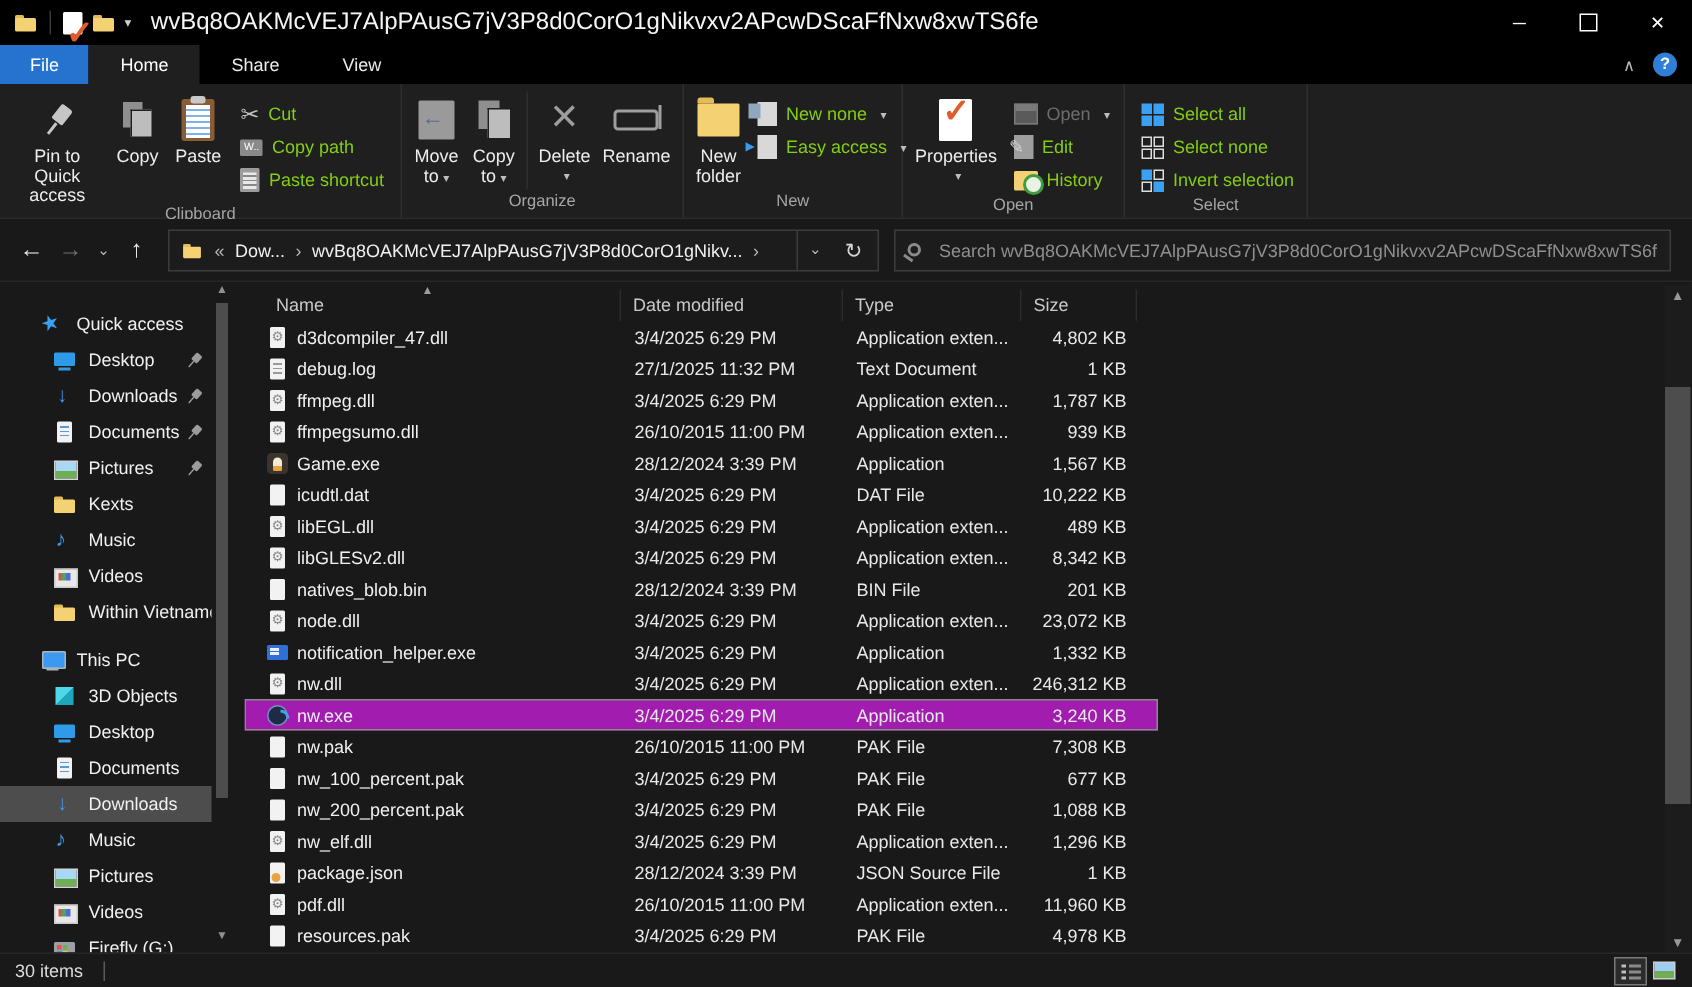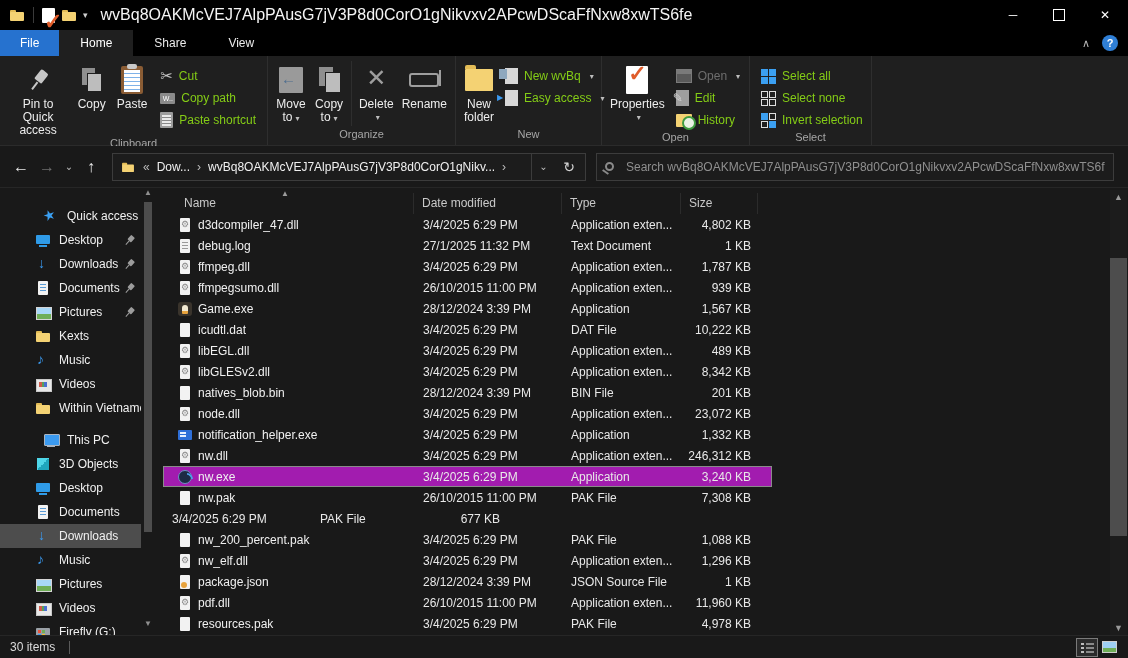--- a/index.html
+++ b/index.html
@@ -136,21 +136,21 @@
   #searchbox { margin-left:10px; width:518px; height:28px; border:1px solid #3c3c3c; background:#1c1c1c;
     display:flex; align-items:center; padding:0 8px; }
   .mag { width:9px; height:9px; border:2px solid #8a8a8a; border-radius:50%; position:relative; flex:none; }
   .mag::after { content:""; position:absolute; left:-5px; top:7px; width:7px; height:2px;
     background:#8a8a8a; transform:rotate(35deg); }
   #search-ph { margin-left:12px; color:#8f8f8f; white-space:nowrap; overflow:hidden; }
 
   
   #sidebar { position:absolute; top:188px; left:0; width:160px; height:447px; overflow:hidden; }
   #side-items { position:absolute; top:16px; left:0; width:160px; }
-  .side-item { height:24px; display:flex; align-items:center; width:141px; padding-left:43px; }
+  .side-item { height:24px; display:flex; align-items:center; width:141px; padding-left:27px; }
   .side-item.lvl1 { padding-left:35px; }
   .side-item.sel { background:#4d4d4d; }
   .side-gap { height:8px; }
   .side-label { margin-left:8px; white-space:nowrap; overflow:hidden; color:#f0f0f0; }
   .pin { margin-left:auto; margin-right:6px; width:11px; height:11px; position:relative;
     transform:rotate(42deg); flex:none; }
   .pin::before { content:""; position:absolute; left:3px; top:0; width:5px; height:6px;
     background:#9c9c9c; border-radius:1px; }
   .pin::after { content:""; position:absolute; left:5px; top:6px; width:1px; height:5px; background:#9c9c9c; }
   #side-scroll { position:absolute; top:188px; left:143px; width:10px; height:440px; }
@@ -364,21 +364,21 @@
     <div class="rgroup-content">
       <div class="bigbtn" style="width:52px">
         <span class="bicon">
             <span class="ri ri-newfolder"></span>
           </span>
         <span>New folder</span>
       </div>
       <div class="smallcol">
         <div class="smallbtn drop">
           <span class="ri ri-newitem"></span>
-          <span>New wvBq</span>
+          <span>New none</span>
         </div>
         <div class="smallbtn drop">
           <span class="ri ri-easyaccess"></span>
           <span>Easy access</span>
         </div>
       </div>
     </div>
     <div class="rgroup-label">New</div>
   </div>
 
@@ -670,20 +670,24 @@
       <div class="frow">
         <span class="fcell fc-name">
           <span class="fi fi-page"></span>
           <span>nw.pak</span>
         </span>
         <span class="fcell fc-date">26/10/2015 11:00 PM</span>
         <span class="fcell fc-type">PAK File</span>
         <span class="fcell fc-size">7,308 KB</span>
       </div>
       <div class="frow">
+        <span class="fcell fc-name">
+          <span class="fi fi-page"></span>
+          <span>nw_100_percent.pak</span>
+        </span>
         <span class="fcell fc-date">3/4/2025 6:29 PM</span>
         <span class="fcell fc-type">PAK File</span>
         <span class="fcell fc-size">677 KB</span>
       </div>
       <div class="frow">
         <span class="fcell fc-name">
           <span class="fi fi-page"></span>
           <span>nw_200_percent.pak</span>
         </span>
         <span class="fcell fc-date">3/4/2025 6:29 PM</span>

